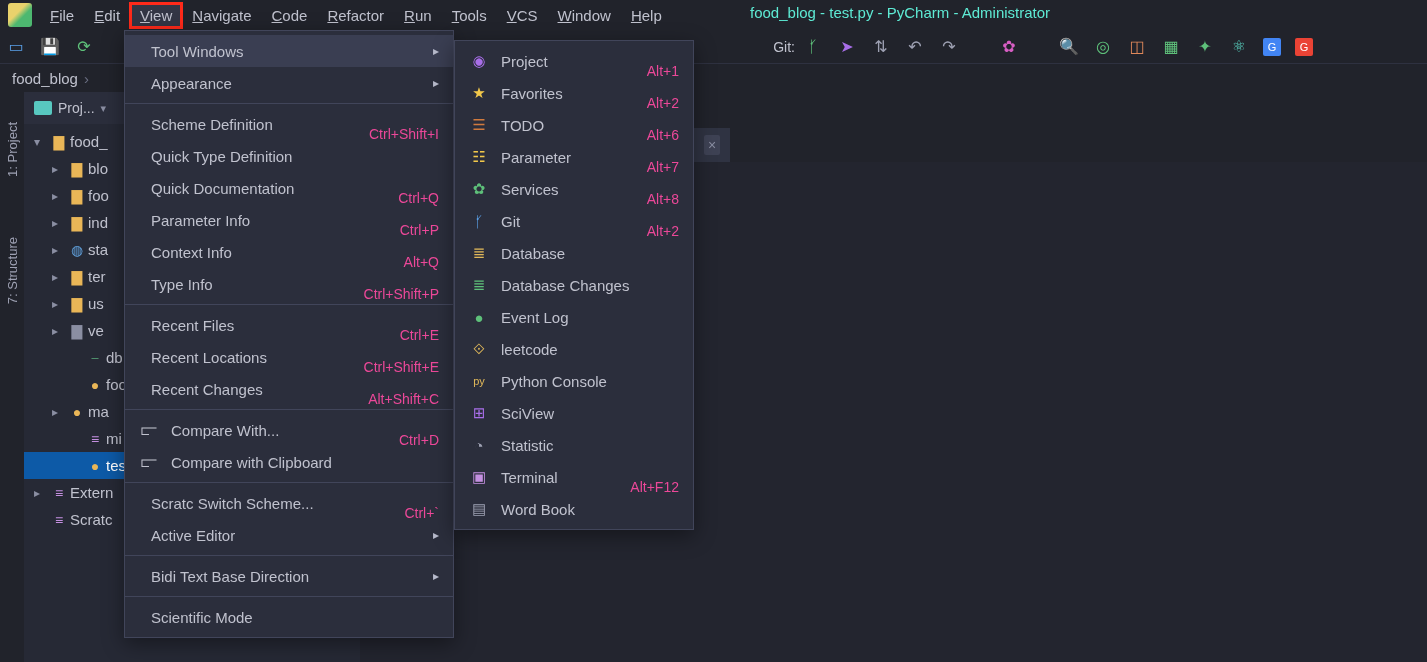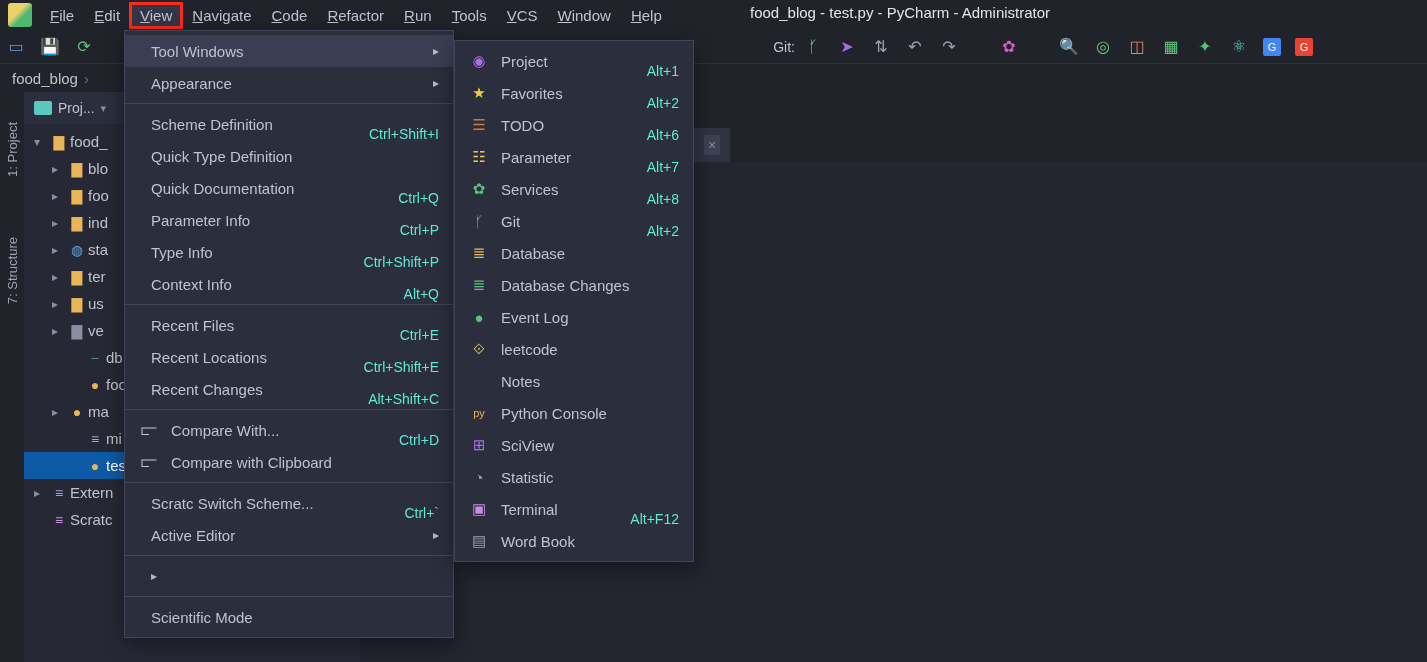--- a/index.html
+++ b/index.html
@@ -5,21 +5,21 @@
 * { margin: 0; padding: 0; box-sizing: border-box; font-family: "Segoe UI", Arial, sans-serif; }
 body { background: #21232b; color: #c0c2ce; width: 1427px; height: 662px; overflow: hidden; font-size: 14px; user-select: none; }
 
 
 .menubar { height: 30px; display: flex; align-items: center; padding-left: 4px; background: #21232b; position: relative; }
 .app-logo { width: 24px; height: 24px; margin: 0 8px 0 4px; background: linear-gradient(135deg,#e9d26c 40%,#4db870 60%); border-radius: 3px; }
 .menu-item { padding: 4px 10px; font-size: 15px; cursor: default; }
 .menu-item u { text-decoration: underline; }
 .menu-item.active { background: #333645; }
 .menu-item.highlighted { outline: 3px solid #ff2a1a; outline-offset: -2px; }
-.window-title { position: absolute; left: 750px; top: 4px; font-size: 15px; color: #e5e5e5; }
+.window-title { position: absolute; left: 750px; top: 4px; font-size: 15px; color: #5eead4; }
 
 
 .toolbar { height: 34px; display: flex; align-items: center; padding-left: 6px; gap: 14px; background: #21232b; border-bottom: 1px solid #2e3140; }
 .tb-icon { width: 20px; height: 20px; display: flex; align-items: center; justify-content: center; font-size: 16px; cursor: pointer; }
 .tb-spacer { flex: 1; }
 .tb-git-label { font-size: 14px; color: #c0c2ce; margin-right: -6px; }
 
 
 .breadcrumb { height: 28px; display: flex; align-items: center; padding-left: 12px; background: #21232b; font-size: 15px; }
 .breadcrumb .chev { margin: 0 6px; color: #6a6e82; }
@@ -48,21 +48,21 @@
 .editor-tabs { position: absolute; left: 360px; top: 128px; right: 0; height: 34px; background: #21232b; }
 .ed-tab { display: inline-flex; align-items: center; gap: 8px; padding: 0 10px; height: 34px; background: #2f3342; color: #c8cad6; }
 .ed-tab .close { color: #8a8ea2; cursor: pointer; padding: 2px 4px; background: #3e4254; border-radius: 2px; }
 .editor-body { position: absolute; left: 360px; top: 162px; right: 0; bottom: 0; background: #23252f; }
 
 
 .dropdown { position: absolute; background: #2b2e3c; border: 1px solid #41455a; box-shadow: 0 6px 20px rgba(0,0,0,.4); padding: 4px 0; }
 .dd-row { display: flex; align-items: center; height: 32px; padding: 0 14px; font-size: 15px; cursor: default; gap: 12px; }
 .dd-row.active { background: #3a3e52; }
 .dd-label { flex: 1; white-space: nowrap; }
-.dd-shortcut { color: #5eead4; font-size: 14px; padding-left: 24px; margin-top: 20px; }
+.dd-shortcut { color: #ec4899; font-size: 14px; padding-left: 24px; margin-top: 20px; }
 .dd-arrow { color: #b7bacb; font-size: 12px; }
 .dd-sep { height: 1px; background: #41455a; margin: 4px 0; }
 .dd-icon { width: 20px; text-align: center; font-size: 15px; }
 
 
 .ic-project { color: #a86ee8; }
 .ic-star { color: #f2c84b; }
 .ic-todo { color: #d07a3e; }
 .ic-struct { color: #f2c84b; }
 .ic-gear { color: #5ec07a; }
@@ -252,27 +252,27 @@
       <span class="dd-label">Quick Documentation</span>
       <span class="dd-shortcut">Ctrl+Q</span>
     </div>
     <div class="dd-row">
       <span style="width: 0px;"></span>
       <span class="dd-label">Parameter Info</span>
       <span class="dd-shortcut">Ctrl+P</span>
     </div>
     <div class="dd-row">
       <span style="width: 0px;"></span>
+      <span class="dd-label">Context Info</span>
+      <span class="dd-shortcut">Alt+Q</span>
+    </div>
+    <div class="dd-row">
+      <span style="width: 0px;"></span>
       <span class="dd-label">Type Info</span>
       <span class="dd-shortcut">Ctrl+Shift+P</span>
-    </div>
-    <div class="dd-row">
-      <span style="width: 0px;"></span>
-      <span class="dd-label">Context Info</span>
-      <span class="dd-shortcut">Alt+Q</span>
     </div>
     <div class="dd-sep"></div>
     <div class="dd-row">
       <span style="width: 0px;"></span>
       <span class="dd-label">Recent Files</span>
       <span class="dd-shortcut">Ctrl+E</span>
     </div>
     <div class="dd-row">
       <span style="width: 0px;"></span>
       <span class="dd-label">Recent Locations</span>
@@ -300,20 +300,21 @@
       <span class="dd-shortcut">Ctrl+`</span>
     </div>
     <div class="dd-row">
       <span style="width: 0px;"></span>
       <span class="dd-label">Active Editor</span>
       <span class="dd-arrow">▸</span>
     </div>
     <div class="dd-sep"></div>
     <div class="dd-row">
       <span style="width: 0px;"></span>
+      <span class="dd-label">Bidi Text Base Direction</span>
       <span class="dd-arrow">▸</span>
     </div>
     <div class="dd-sep"></div>
     <div class="dd-row">
       <span style="width: 0px;"></span>
       <span class="dd-label">Scientific Mode</span>
     </div>
   </div>
 
 <div class="dropdown" id="tw-dd" style="left:454px; top:40px; width:240px;">
@@ -357,24 +358,20 @@
     </div>
     <div class="dd-row">
       <span class="dd-icon ic-event" style="font-size: 15px;">●</span>
       <span class="dd-label">Event Log</span>
     </div>
     <div class="dd-row">
       <span class="dd-icon ic-leet" style="font-size: 15px;">⟐</span>
       <span class="dd-label">leetcode</span>
     </div>
     <div class="dd-row">
-      <span class="dd-icon " style="font-size: 15px;"></span>
-      <span class="dd-label">Notes</span>
-    </div>
-    <div class="dd-row">
       <span class="dd-icon ic-pycon" style="font-size: 11px;">py</span>
       <span class="dd-label">Python Console</span>
     </div>
     <div class="dd-row">
       <span class="dd-icon ic-sci" style="font-size: 15px;">⊞</span>
       <span class="dd-label">SciView</span>
     </div>
     <div class="dd-row">
       <span class="dd-icon ic-stat" style="font-size: 15px;">◔</span>
       <span class="dd-label">Statistic</span>

